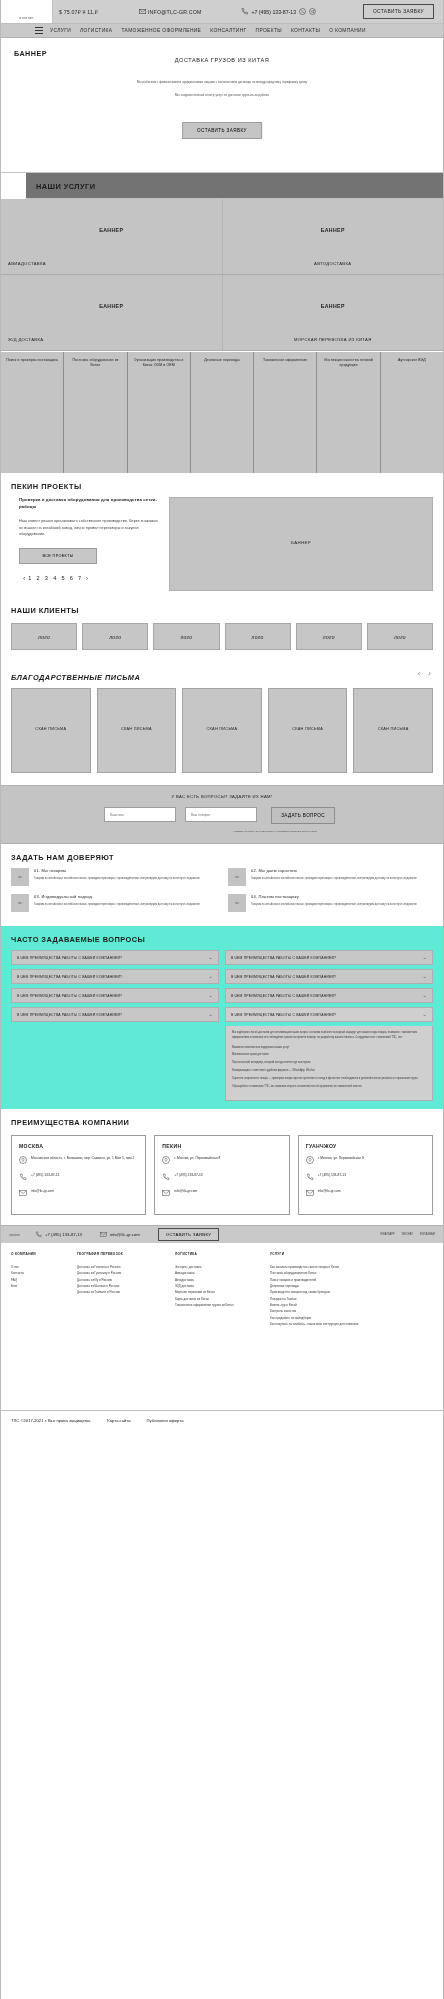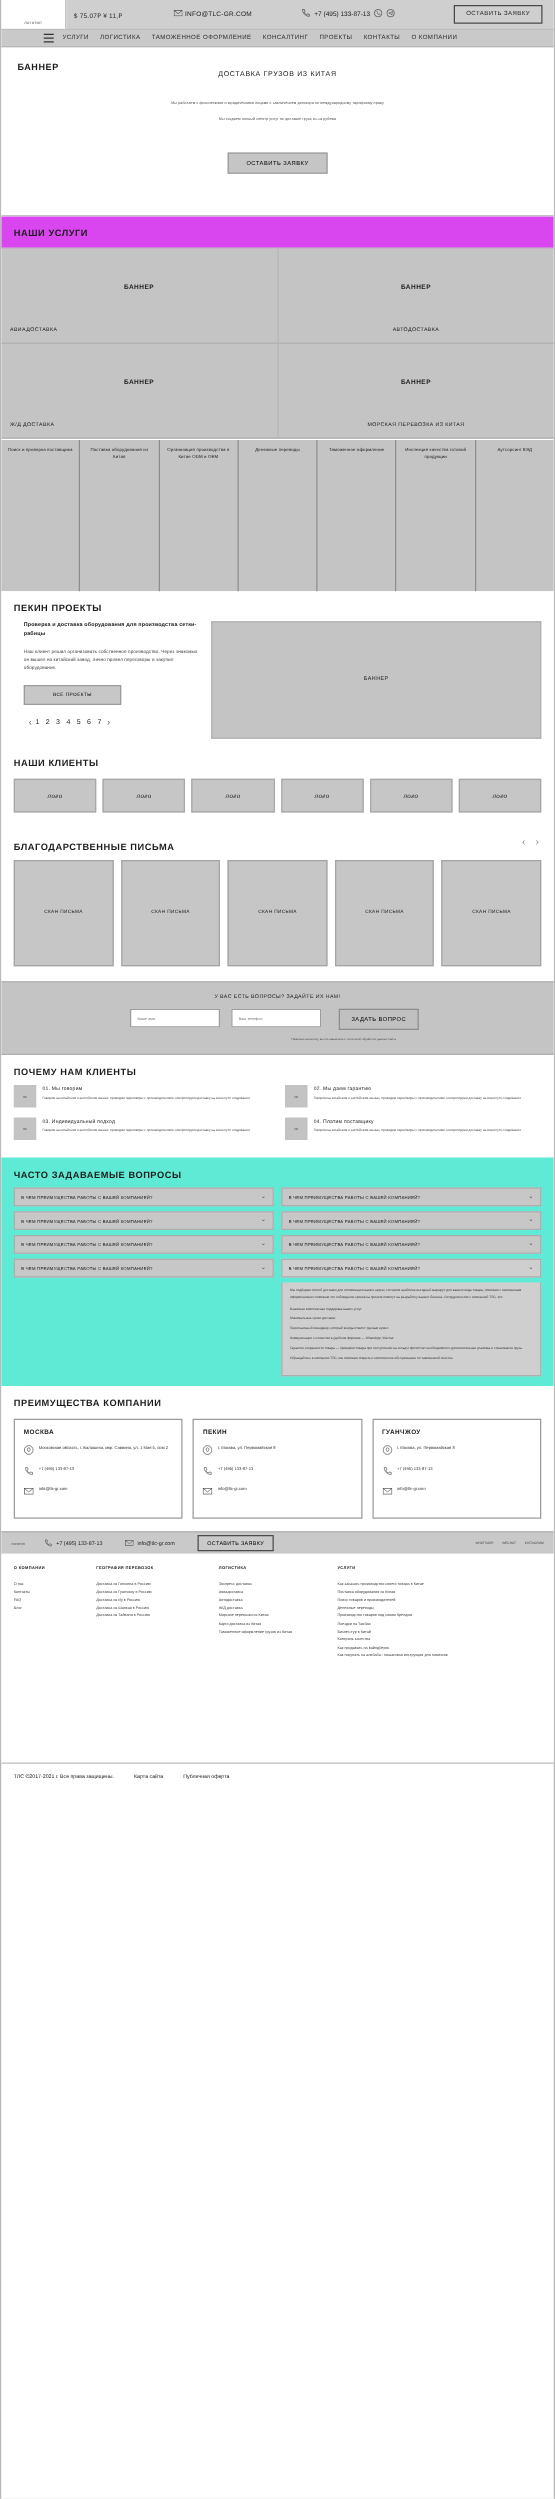--- a/index.html
+++ b/index.html
@@ -79,21 +79,21 @@
   .hero p { position:absolute; width:100%; text-align:center; font-size:2.9px; color:#4b4b4b; letter-spacing:.1px;}
   .hero p.l1 { top: 42px; }
   .hero p.l2 { top: 55px; }
   .hero .btn-hero {
     position:absolute; left:50%; transform:translateX(-50%); top: 84px;
     background:#c5c5c5; border:1px solid #9e9e9e;
     font-size:4.6px; letter-spacing:.4px; padding:5px 14px;
   }
 
   
-  .svc-head { height:26px; background:#d946ef; border-bottom:1px solid #c3c3c3;}
+  .svc-head { height:26px; background:#737373; border-bottom:1px solid #c3c3c3;margin-left:25px;}
   .svc-grid { background:#c4c4c4; }
   .svc-row { display:flex; height:76px; border-bottom:1px solid #adadad; position:relative;}
   .svc-cell { position:relative; flex:1; border-right:1px solid #b5b5b5;}
   .svc-cell:last-child{border-right:none;}
   .svc-cell .bnr { position:absolute; top:28px; width:100%; text-align:center; font-size:5.2px; font-weight:bold; letter-spacing:.4px;}
   .svc-cell .lbl { position:absolute; bottom:8px; width:100%; text-align:center; font-size:4.2px; letter-spacing:.35px;}
   .svc-cell.lft .lbl { text-align:left; padding-left:7px; }
 
   
   .cats { display:flex; background:#c4c4c4; height:122px; border-top:1px solid #fff; }
@@ -116,21 +116,21 @@
   .proj-banner { flex:1; background:#c4c4c4; border:1px solid #b0b0b0; position:relative; height:94px;}
   .proj-banner span { position:absolute; top:46%; width:100%; text-align:center; font-size:4.3px; letter-spacing:.4px;}
 
   
   .clients { background:#fff; }
   .logos { display:flex; gap:5px; padding:8px 10px 14px; }
   .logo { flex:1; height:27px; background:#c6c6c6; border:1px solid #a7a7a7; display:flex; align-items:center; justify-content:center; font-size:5px; font-style:italic; letter-spacing:.3px;}
 
   
   .letters { background:#fff; }
-  .letters-top { display:flex; align-items:center; padding-right:12px; }
+  .letters-top { display:flex; align-items:center; padding-right:12px;font-style:italic; }
   .letters-top .sec-title { flex:1; }
   .larr { font-size:8px; color:#777; margin-left:8px; }
   .letter-row { display:flex; gap:6px; padding:6px 10px 12px; }
   .letter { flex:1; height:85px; background:#c6c6c6; border:1px solid #a3a3a3; position:relative; }
   .letter span { position:absolute; top:46%; width:100%; text-align:center; font-size:3.8px; letter-spacing:.3px;}
 
   
   .qbar { background:#c4c4c4; border-top:1px solid #b0b0b0; border-bottom:1px solid #b0b0b0; padding:8px 0 10px; }
   .qbar h3 { text-align:center; font-size:4.2px; letter-spacing:.35px; font-weight:normal; }
   .qform { display:flex; justify-content:center; align-items:flex-start; gap:9px; margin-top:8px; }
@@ -353,21 +353,21 @@
       <div class="qfield">Ваше имя</div>
       <div class="qfield">Ваш телефон</div>
       <div class="qsub-wrap">
         <button class="btn-q">ЗАДАТЬ ВОПРОС</button>
         <div class="qnote">Нажимая на кнопку, вы соглашаетесь с политикой обработки данных сайта</div>
       </div>
     </div>
   </div>
 
   <div class="trust">
-    <div class="sec-title">ПОЧЕМУ НАМ КЛИЕНТЫ</div>
+    <div class="sec-title">ЗАДАТЬ НАМ ДОВЕРЯЮТ</div>
     <div class="trust-grid">
       <div class="trust-item">
         <div class="trust-ic">ик</div>
         <div class="trust-tx">
           <h5>01. Мы говорим</h5>
           <p>Говорим на китайском и английском языках, проводим переговоры с производителями, контролируем доставку на всем пути следования</p>
         </div>
       </div>
       <div class="trust-item">
         <div class="trust-ic">ик</div>

